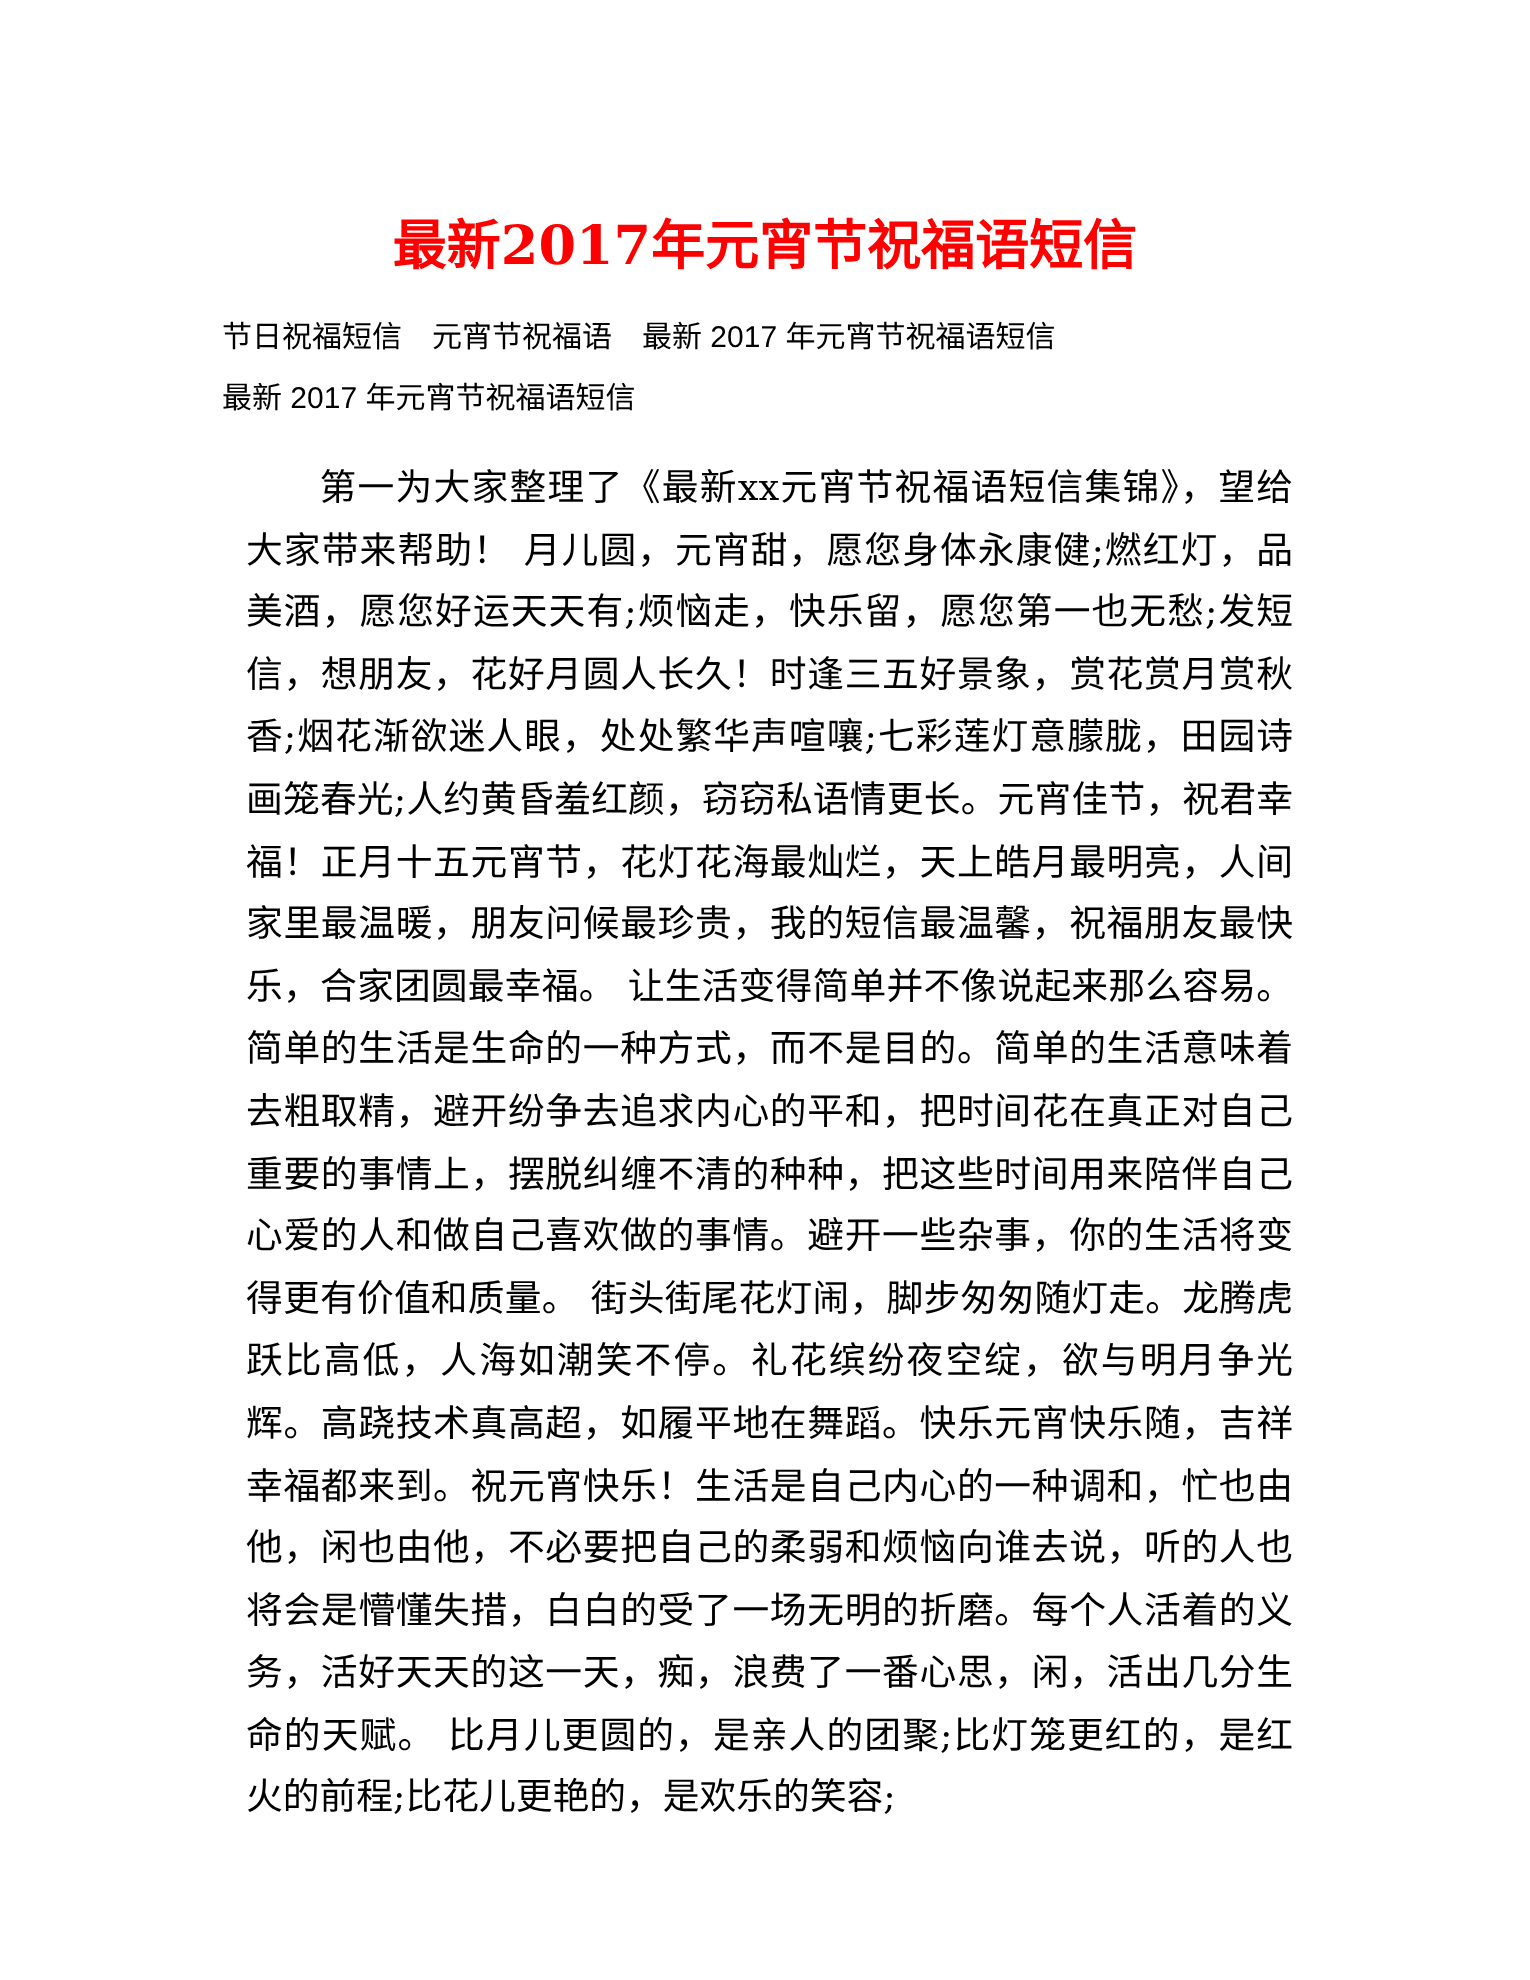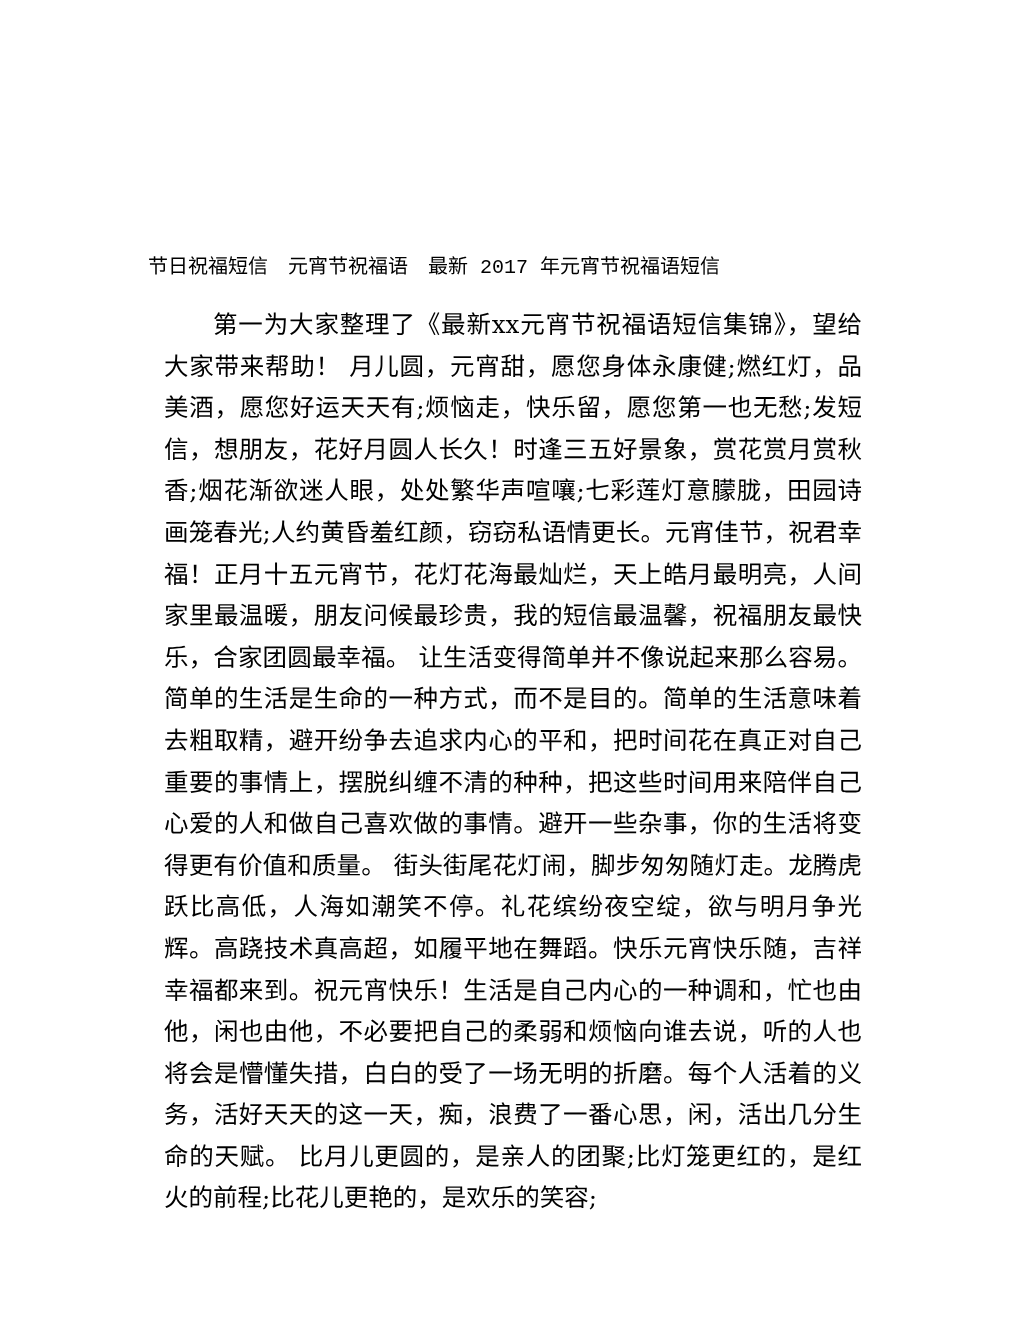--- a/index.html
+++ b/index.html
@@ -46,22 +46,21 @@
     position: absolute;
     left: 148px;
     top: 205px;
     width: 730px;
   }
   .subtitle-line {
     font-size: 20px;
     line-height: 41px;
     color: #000000;
     white-space: pre;
-    font-family: Liberation Mono, monospace;
-    margin-top: 42px;
+    font-family: Liberation Sans, sans-serif;
   }
 
   
   .body-block {
     position: absolute;
     left: 148px;
     top: 288px;
     width: 730px;
   }
   .body-para {
@@ -74,22 +73,24 @@
     text-indent: 2em;
     word-break: break-all;
     font-family: "DejaVu Serif", "Liberation Serif", serif;
   }
 </style>
 </head>
 <body>
 
 <div class="page">
 
+  <h1 class="doc-title">最新2017年元宵节祝福语短信</h1>
 
   <div class="subtitle-block">
     <div class="subtitle-line">节日祝福短信　元宵节祝福语　最新 2017 年元宵节祝福语短信</div>
+    <div class="subtitle-line">最新 2017 年元宵节祝福语短信</div>
   </div>
 
   <div class="body-block">
     <p class="body-para">第一为大家整理了《最新xx元宵节祝福语短信集锦》，望给大家带来帮助！ 月儿圆，元宵甜，愿您身体永康健;燃红灯，品美酒，愿您好运天天有;烦恼走，快乐留，愿您第一也无愁;发短信，想朋友，花好月圆人长久！时逢三五好景象，赏花赏月赏秋香;烟花渐欲迷人眼，处处繁华声喧嚷;七彩莲灯意朦胧，田园诗画笼春光;人约黄昏羞红颜，窃窃私语情更长。元宵佳节，祝君幸福！正月十五元宵节，花灯花海最灿烂，天上皓月最明亮，人间家里最温暖，朋友问候最珍贵，我的短信最温馨，祝福朋友最快乐，合家团圆最幸福。 让生活变得简单并不像说起来那么容易。简单的生活是生命的一种方式，而不是目的。简单的生活意味着去粗取精，避开纷争去追求内心的平和，把时间花在真正对自己重要的事情上，摆脱纠缠不清的种种，把这些时间用来陪伴自己心爱的人和做自己喜欢做的事情。避开一些杂事，你的生活将变得更有价值和质量。 街头街尾花灯闹，脚步匆匆随灯走。龙腾虎跃比高低，人海如潮笑不停。礼花缤纷夜空绽，欲与明月争光辉。高跷技术真高超，如履平地在舞蹈。快乐元宵快乐随，吉祥幸福都来到。祝元宵快乐！生活是自己内心的一种调和，忙也由他，闲也由他，不必要把自己的柔弱和烦恼向谁去说，听的人也将会是懵懂失措，白白的受了一场无明的折磨。每个人活着的义务，活好天天的这一天，痴，浪费了一番心思，闲，活出几分生命的天赋。 比月儿更圆的，是亲人的团聚;比灯笼更红的，是红火的前程;比花儿更艳的，是欢乐的笑容;</p>
   </div>
 
 </div>
 
 </body></html>

